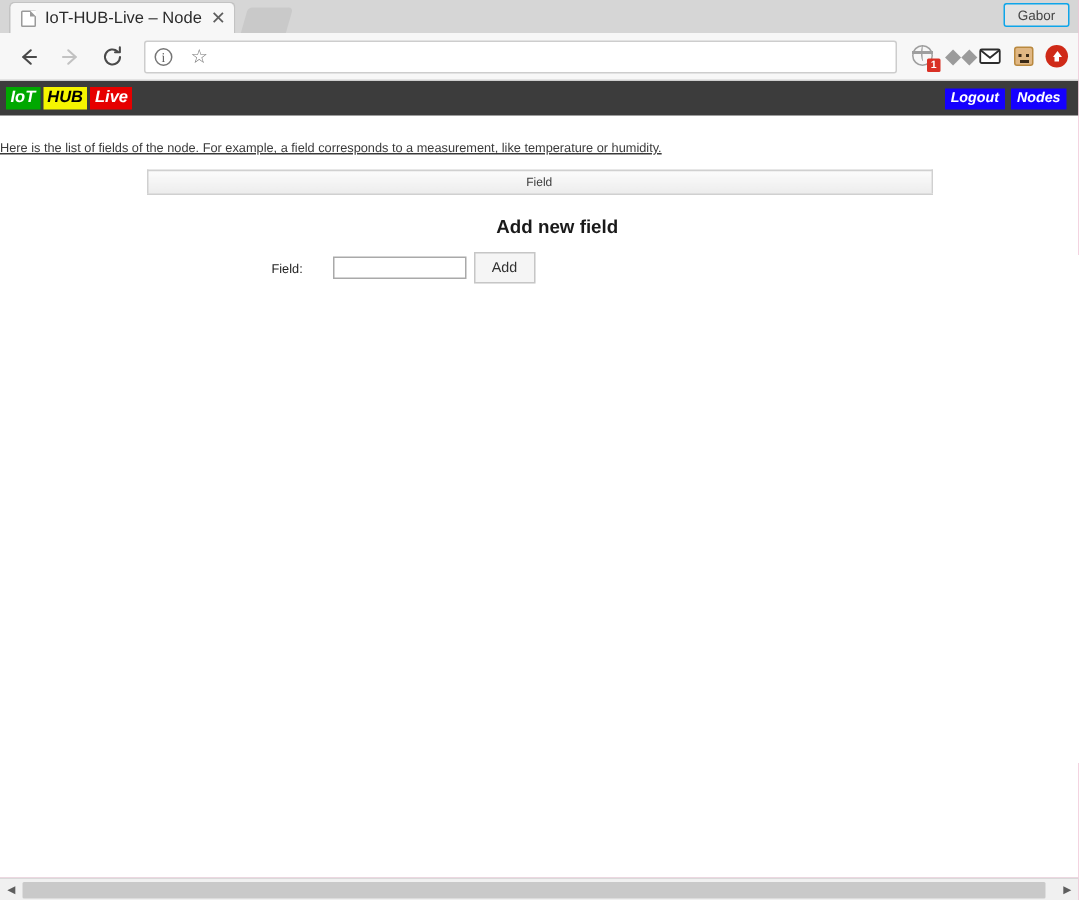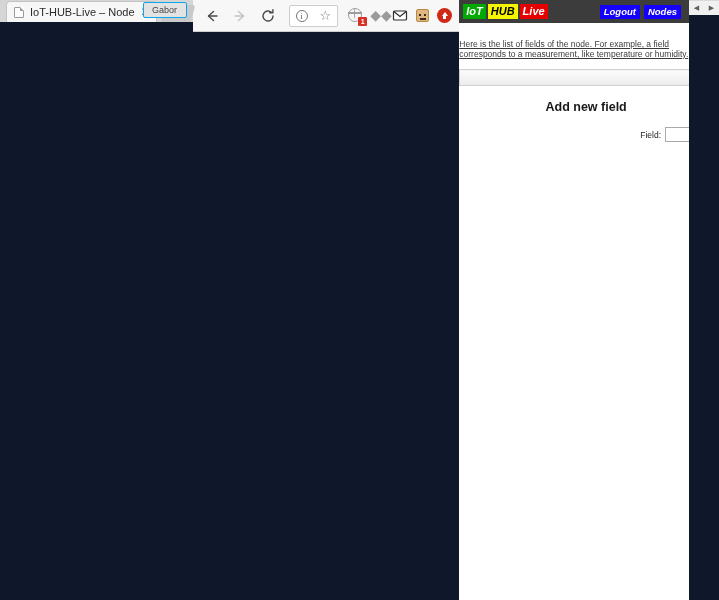--- a/index.html
+++ b/index.html
@@ -7,22 +7,22 @@
     margin: 0; padding: 0;
     width: 719px; height: 600px;
     overflow: hidden;
     background: #ffffff;
     font-family: "Liberation Sans", sans-serif;
   }
 
   
   .browser {
     width: 719px; height: 600px;
-    display: flex; 
-    background: #0f172a;
+    display: flex; flex-direction: column;
+    background: #be185d;
   }
 
   
   .tabstrip {
     height: 22px;
     background: #d6d6d6;
     display: flex;
     align-items: flex-end;
     position: relative;
     padding-left: 6px;
@@ -299,21 +299,21 @@
     margin: 0 0 14px 0;
   }
   .page-desc {
     font-size: 8.5px;
     color: #3a3a3a;
     margin: 0 0 10px 0;
     text-decoration: underline;
   }
 
   .fields-table {
-    width: 648px;
+    width: 524px;
     margin: 0 auto;
     border-collapse: collapse;
     border: 1px solid #d0d0d0;
   }
   .fields-table th {
     font-size: 8px;
     font-weight: normal;
     color: #3c3c3c;
     text-align: center;
     padding: 3px 0;
@@ -332,21 +332,21 @@
 
   .add-form {
     display: flex;
     align-items: center;
     padding-left: 181px;
     gap: 0;
   }
   .add-form label {
     font-size: 8.5px;
     color: #222222;
-    margin-right: 4px;
+    margin-right: 20px;
   }
   .add-form input[type="text"] {
     width: 89px;
     height: 15px;
     border: 1px solid #a9a9a9;
     background: #ffffff;
     font-size: 9px;
     padding: 0 2px;
     font-family: "Liberation Sans", sans-serif;
     outline: none;

